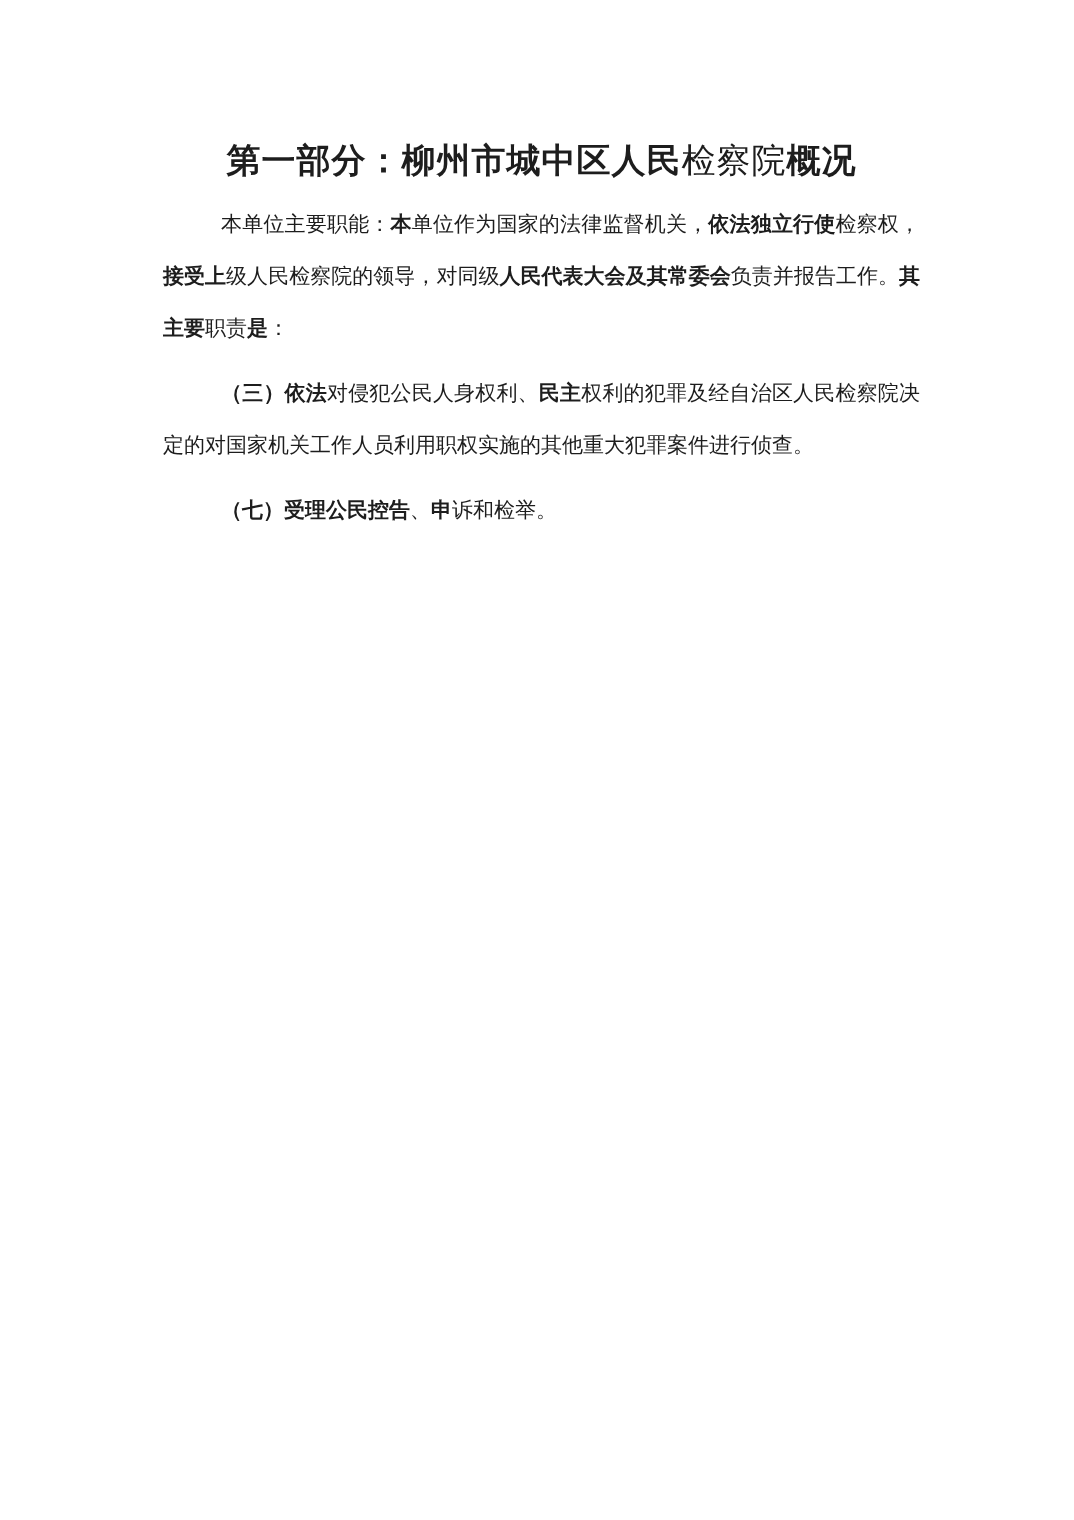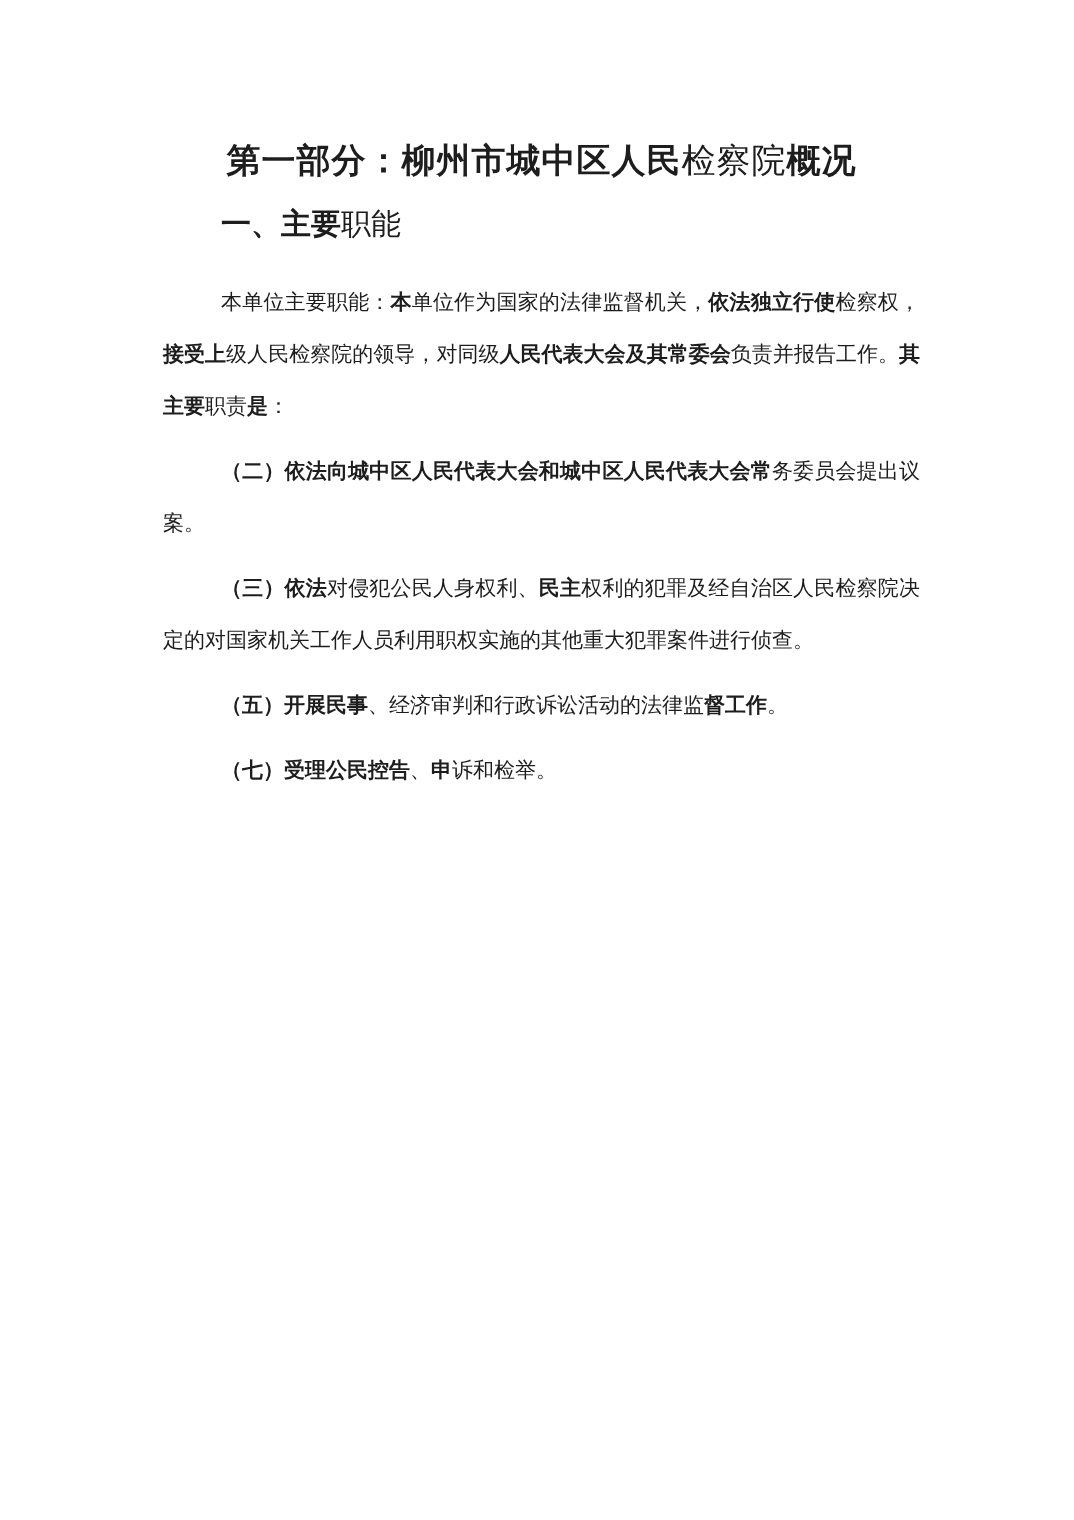--- a/index.html
+++ b/index.html
@@ -43,21 +43,18 @@
     font-weight: 400;
   }
   .run { font-weight: 400; }
   .run.bold { font-weight: 700; }
 </style>
 </head>
 <body>
 
 <div class="page">
   <h1 class="doc-title"><span class="run bold">第一部分：柳州市城中区人民</span><span class="run">检察院</span><span class="run bold">概况</span></h1>
-  <h2 class="section-heading"><span class="run bold">一、主要</span><span class="run">职能</span></h2>
   <div>
       <p class="para"><span class="run">本单位主要职能：</span><span class="run bold">本</span><span class="run">单位作为国家的法律监督机关，</span><span class="run bold">依法独立行使</span><span class="run">检察权，</span><span class="run bold">接受上</span><span class="run">级人民检察院的领导，对同级</span><span class="run bold">人民代表大会及其常委会</span><span class="run">负责并报告工作。</span><span class="run bold">其主要</span><span class="run">职责</span><span class="run bold">是</span><span class="run">：</span></p>
-      <p class="para"><span class="run bold">（二）依法向城中区人民代表大会和城中区人民代表大会常</span><span class="run">务委员会提出议案。</span></p>
       <p class="para"><span class="run bold">（三）依法</span><span class="run">对侵犯公民人身权利、</span><span class="run bold">民主</span><span class="run">权利的犯罪及经自治区人民检察院决定的对国家机关工作人员利用职权实施的其他重大犯罪案件进行侦查。</span></p>
-      <p class="para"><span class="run bold">（五）开展民事</span><span class="run">、经济审判和行政诉讼活动的法律监</span><span class="run bold">督工作</span><span class="run">。</span></p>
       <p class="para"><span class="run bold">（七）受理公民控告</span><span class="run">、</span><span class="run bold">申</span><span class="run">诉和检举。</span></p>
     </div>
 </div>
 
 </body></html>

